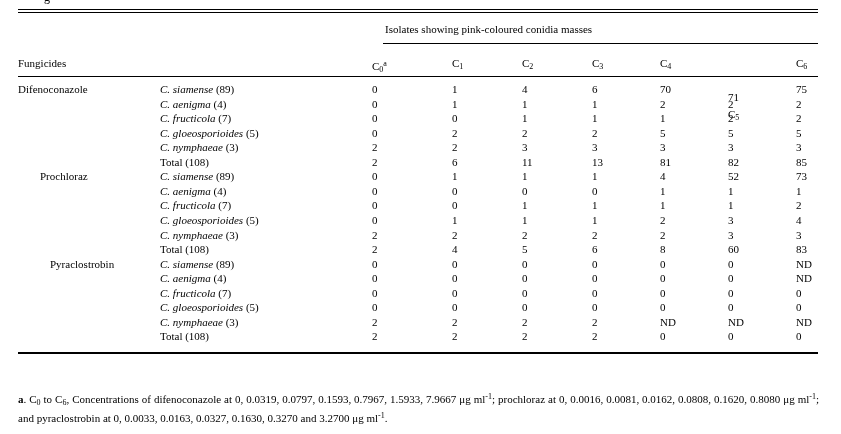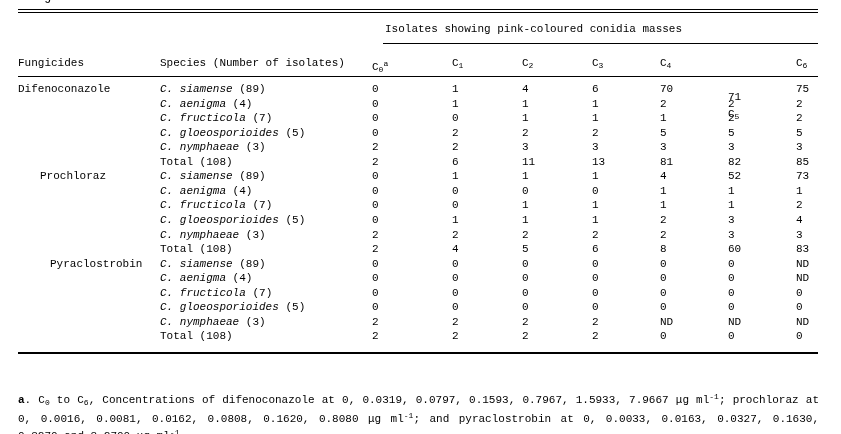--- a/index.html
+++ b/index.html
@@ -1,18 +1,18 @@
 <!DOCTYPE html>
 <html><head>
 <meta charset="utf-8">
 <style>
   html,body { margin:0; padding:0; background:#fff; }
   .page {
     position:relative; width:841px; height:434px; background:#fff;
-    font-family:Liberation Mono, monospace;
+    font-family:Liberation Serif, serif;
     font-size:11px; color:#000; overflow:hidden;
   }
   .cell { position:absolute; white-space:nowrap; line-height:13px; }
   .rule { position:absolute; background:#000; height:1px; }
   .rule-double { position:absolute; height:2px; border-top:1px solid #000; border-bottom:1px solid #000; background:transparent; }
   .rule-thick { position:absolute; background:#000; height:2px; }
   .row { position:absolute; left:0; width:841px; height:14px; }
   .italic { font-style:italic; }
   .sub { font-size:8px; vertical-align:-2px; }
   .sup { font-size:8px; vertical-align:4px; }
@@ -32,21 +32,20 @@
   </div>
 
   <div class="rule-double" style="left:18px; top:9px;  width:800px;"></div>
   <div class="rule" style="left:383px; top:43px; width:435px;"></div>
   <div class="rule" style="left:18px; top:76px; width:800px;"></div>
   <div class="rule-thick" style="left:18px; top:352px; width:800px;"></div>
 
   <div class="cell" style="left:385px; top:23px;">Isolates showing pink-coloured conidia masses</div>
 
   <div class="cell" style="left:18px;  top:57px;">Fungicides</div>
-  <div class="cell" style="left:160px; top:57px;">Species (Number of isolates)</div>
   <div>
       <div class="cell" style="left: 372px; top: 57px;"><span>C</span><span class="sub">0</span><span class="sup">a</span></div>
       <div class="cell" style="left: 452px; top: 57px;"><span>C</span><span class="sub">1</span></div>
       <div class="cell" style="left: 522px; top: 57px;"><span>C</span><span class="sub">2</span></div>
       <div class="cell" style="left: 592px; top: 57px;"><span>C</span><span class="sub">3</span></div>
       <div class="cell" style="left: 660px; top: 57px;"><span>C</span><span class="sub">4</span></div>
       <div class="cell" style="left: 728px; top: 71px; margin-top: 37px;"><span>C</span><span class="sub">5</span></div>
       <div class="cell" style="left: 796px; top: 57px;"><span>C</span><span class="sub">6</span></div>
     </div>
 

